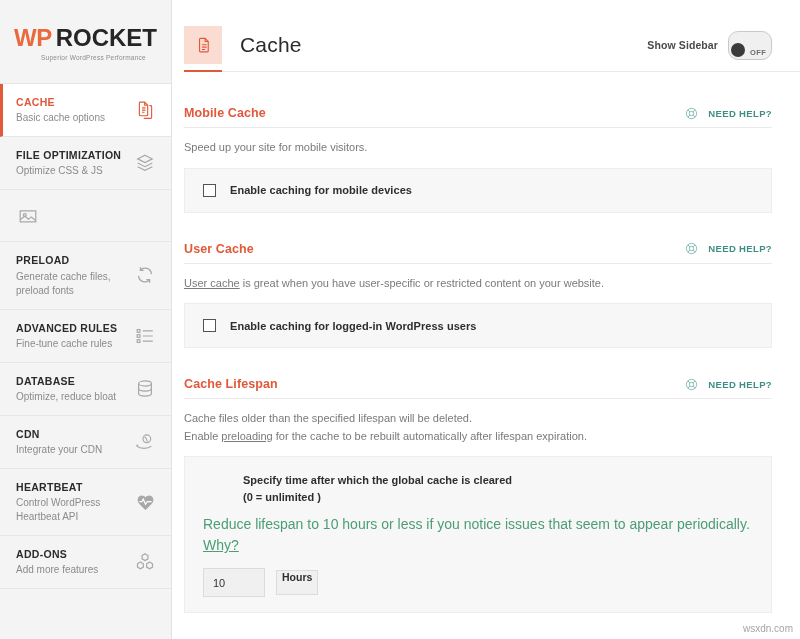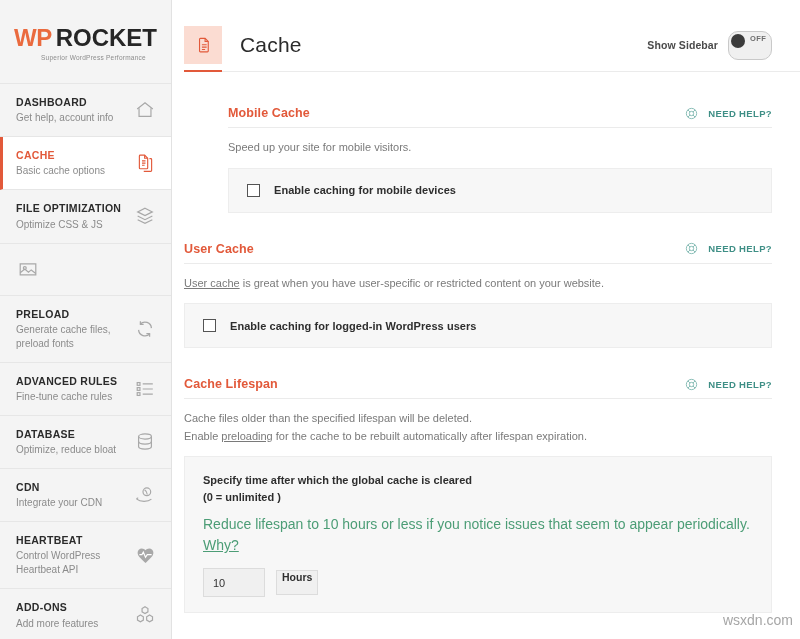--- a/index.html
+++ b/index.html
@@ -94,21 +94,21 @@
   }
   .head-right {
     margin-left: auto; display: flex; align-items: center; gap: 10px;
   }
   .sidebar-label {
     font-size: 10.5px; font-weight: bold; color: #4a4a4a; letter-spacing: 0.1px;
   }
   .toggle {
     width: 44px; height: 29px; border-radius: 10px;
     background: #f0f0f0; border: 1px solid #c9c9c9;
-    display: flex; align-items: flex-start; cursor: pointer;
+    display: flex; align-items: flex-end; cursor: pointer;
     padding: 2px; position: relative;
   }
   .toggle-knob {
     width: 14px; height: 14px; border-radius: 50%;
     background: #3b3b3b;
   }
   .toggle-text {
     font-size: 7.5px; font-weight: bold; color: #6d6d6d;
     margin-left: 5px; letter-spacing: 0.4px;
   }
@@ -117,21 +117,21 @@
     width: 38px; height: 2px; background: #e2593a;
   }
   .head-divider {
     position: absolute; left: 12px; right: 0; bottom: 0;
     height: 1px; background: #ebebeb;
   }
 
   .content { padding: 0 28px 0 12px; }
 
   .section { margin-top: 29px; }
-  .section.first { margin-top: 34px; margin-left: 44px; }
+  .section.first { margin-top: 34px; }
   .section-head {
     display: flex; align-items: center;
     padding-bottom: 7px;
     border-bottom: 1px solid #ebebeb;
   }
   .section-title {
     font-size: 12.5px; font-weight: bold; color: #e2593a;
     letter-spacing: 0.1px;
   }
   .need-help {
@@ -162,20 +162,21 @@
     border: 1px solid #545454; flex: 0 0 13px;
   }
   .checkbox-label {
     font-size: 11px; font-weight: bold; color: #2e2e2e;
     margin-left: 14px; letter-spacing: 0.05px;
   }
 
   .panel-heading {
     font-size: 11px; font-weight: bold; color: #2e2e2e;
     line-height: 1.55;
+    margin-left: 40px;
   }
   .panel-note {
     font-size: 14px; color: #4c9d76; margin-top: 8px; line-height: 1.5;
   }
   .panel-note a { color: #4c9d76; text-decoration: underline; }
   .field-row { display: flex; align-items: center; gap: 11px; margin-top: 12px; }
   .num-input {
     width: 62px; height: 29px; background: #f0f0f0;
     border: 1px solid #dcdcdc; font-size: 11px; color: #333;
     padding: 0 9px; font-family: "Liberation Sans", sans-serif;
@@ -189,52 +190,40 @@
 
   .save-btn {
     margin-top: 26px; background: #ee6337; color: #ffffff;
     border: none; border-radius: 3px;
     font-size: 10.5px; font-weight: bold; letter-spacing: 0.6px;
     padding: 11px 20px; cursor: pointer;
     font-family: "Liberation Sans", sans-serif;
   }
 
   .watermark {
-    position: absolute; right: 7px; bottom: 11px;
-    font-size: 14px; color: #a6a6a6;
+    position: absolute; right: 7px; bottom: 5px;
+    font-size: 10px; color: #a6a6a6;
   }
 </style>
 </head>
 <body>
 
 <div id="app">
 
   <div id="sidebar">
 
     <div class="logo-wrap">
       <div class="logo-line">
         <span class="logo-wp">WP</span>
         <span class="logo-rocket">ROCKET</span>
       </div>
       <div class="logo-tag">Superior WordPress Performance</div>
     </div>
 
     <div id="nav-list">
-        <div class="nav-item">
-          <div class="nav-text">
-            <div class="nav-title">DASHBOARD</div>
-            <div class="nav-sub">Get help, account info</div>
-          </div>
-          <span class="nav-icon">
-            <svg width="22" height="22" viewBox="0 0 24 24" fill="none" stroke="currentColor" stroke-width="1.3">
-              <path d="M3.5 11L12 4l8.5 7"></path>
-              <path d="M5.5 10v9h13v-9"></path>
-            </svg>
-          </span>
-        </div>
         <div class="nav-item active">
           <div class="nav-text">
             <div class="nav-title">CACHE</div>
             <div class="nav-sub">Basic cache options</div>
           </div>
           <span class="nav-icon">
             <svg width="21" height="21" viewBox="0 0 24 24" fill="none" stroke="currentColor" stroke-width="1.3">
               <path d="M6 2.5h5l3.5 3.5V17a1 1 0 0 1-1 1H6a1 1 0 0 1-1-1V3.5a1 1 0 0 1 1-1z"></path>
               <path d="M11 2.5V6h3.5"></path>
               <path d="M8 9h4M8 11.5h4M8 14h3"></path>

